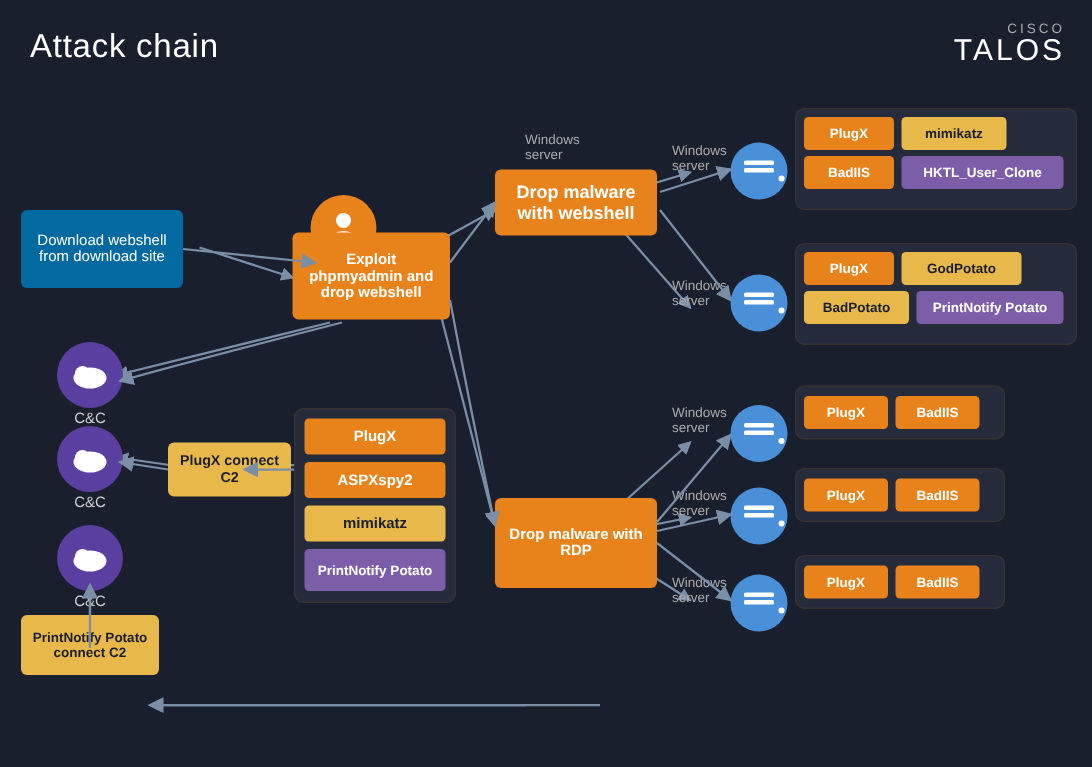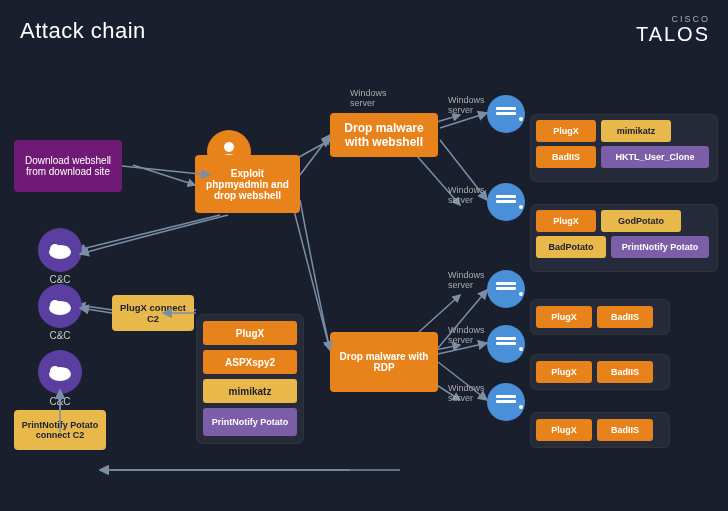--- a/index.html
+++ b/index.html
@@ -57,29 +57,28 @@
       background: #e8821a;
     }
     .node-purple {
       background: #7b5ea7;
     }
     .node-yellow {
       background: #e8b84b;
       color: #1a1f2e;
     }
     .node-gray {
-      background: #701a75;
+      background: #0369a1;
     }
     
     .container-box {
       position: absolute;
       background: #252b3b;
       border-radius: 6px;
       border: 1px solid #333;
-      margin-top: 42px;
     }
     
     .server-icon {
       width: 38px;
       height: 38px;
       background: #4a90d9;
       border-radius: 50%;
       display: flex;
       align-items: center;
       justify-content: center;

